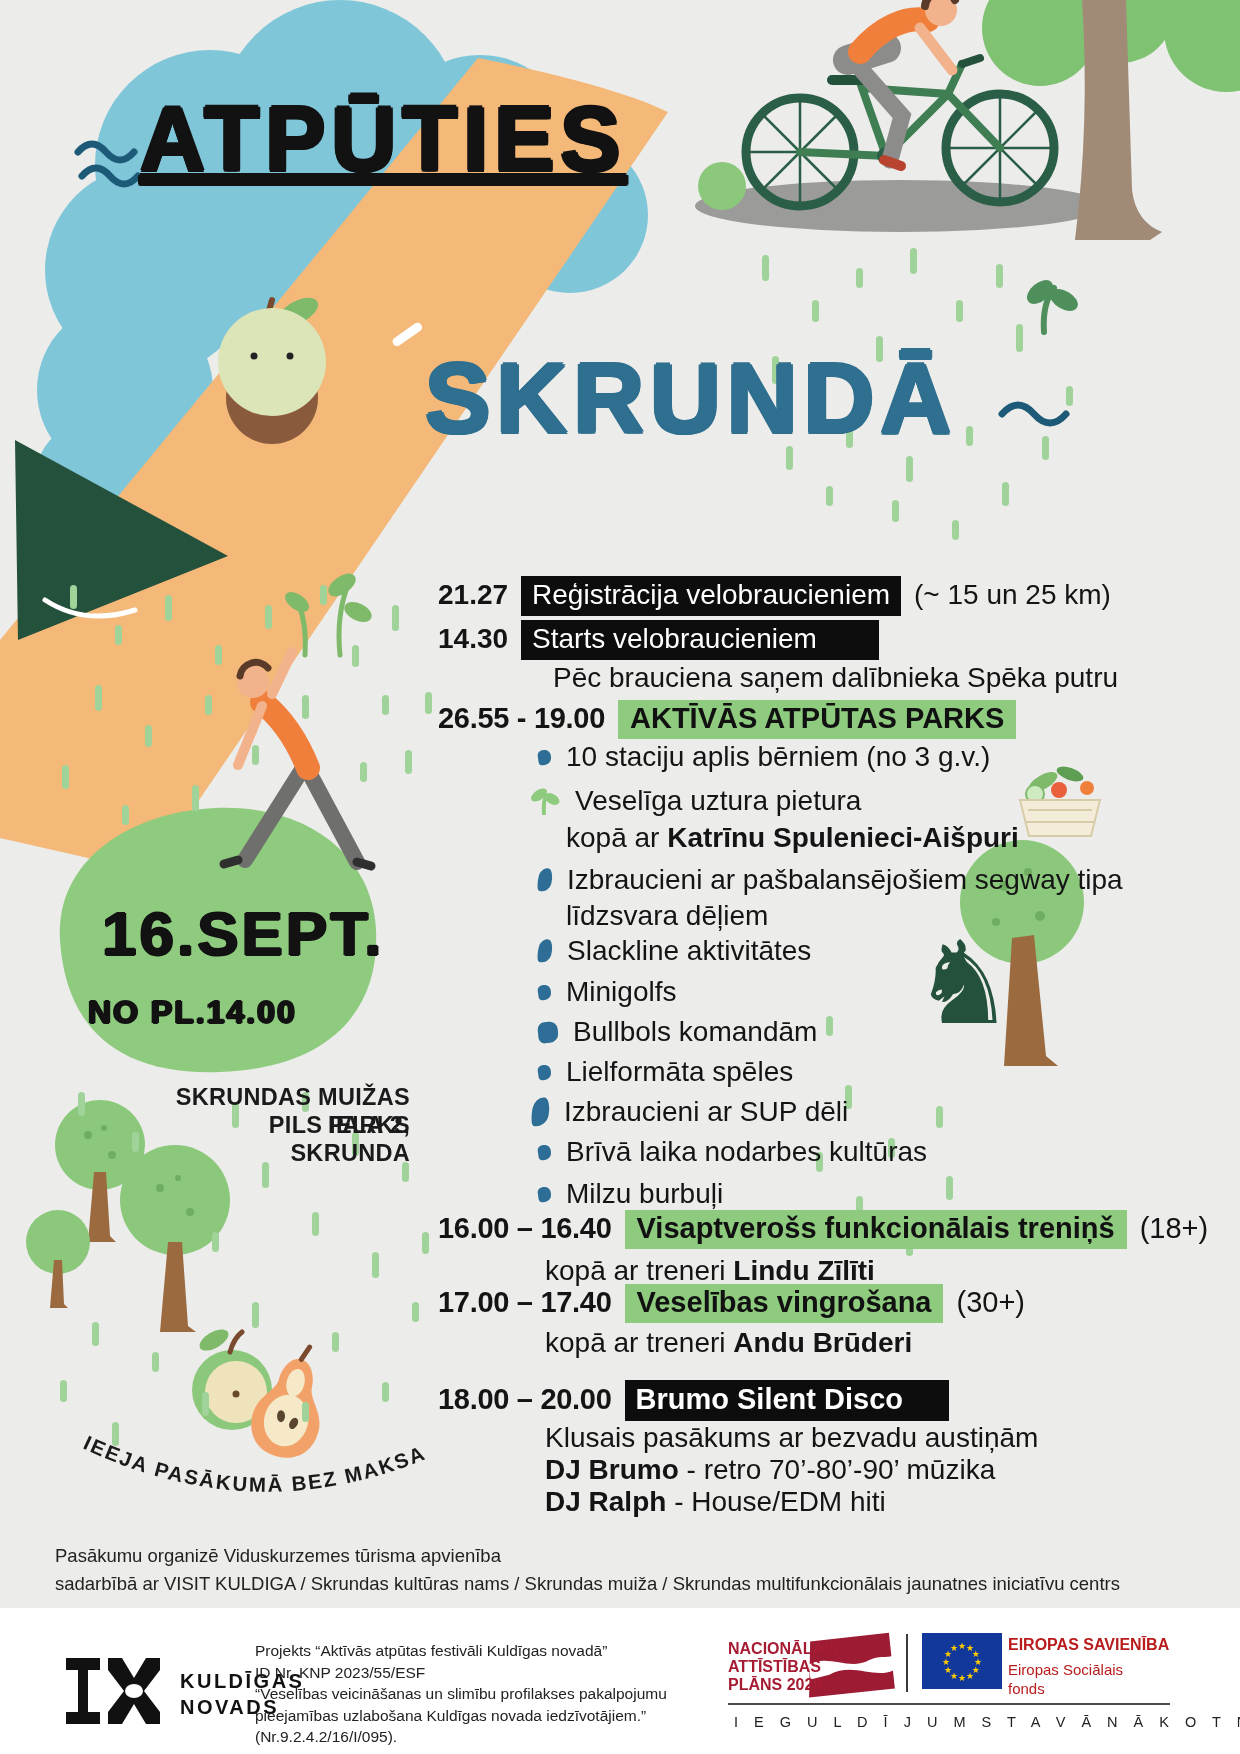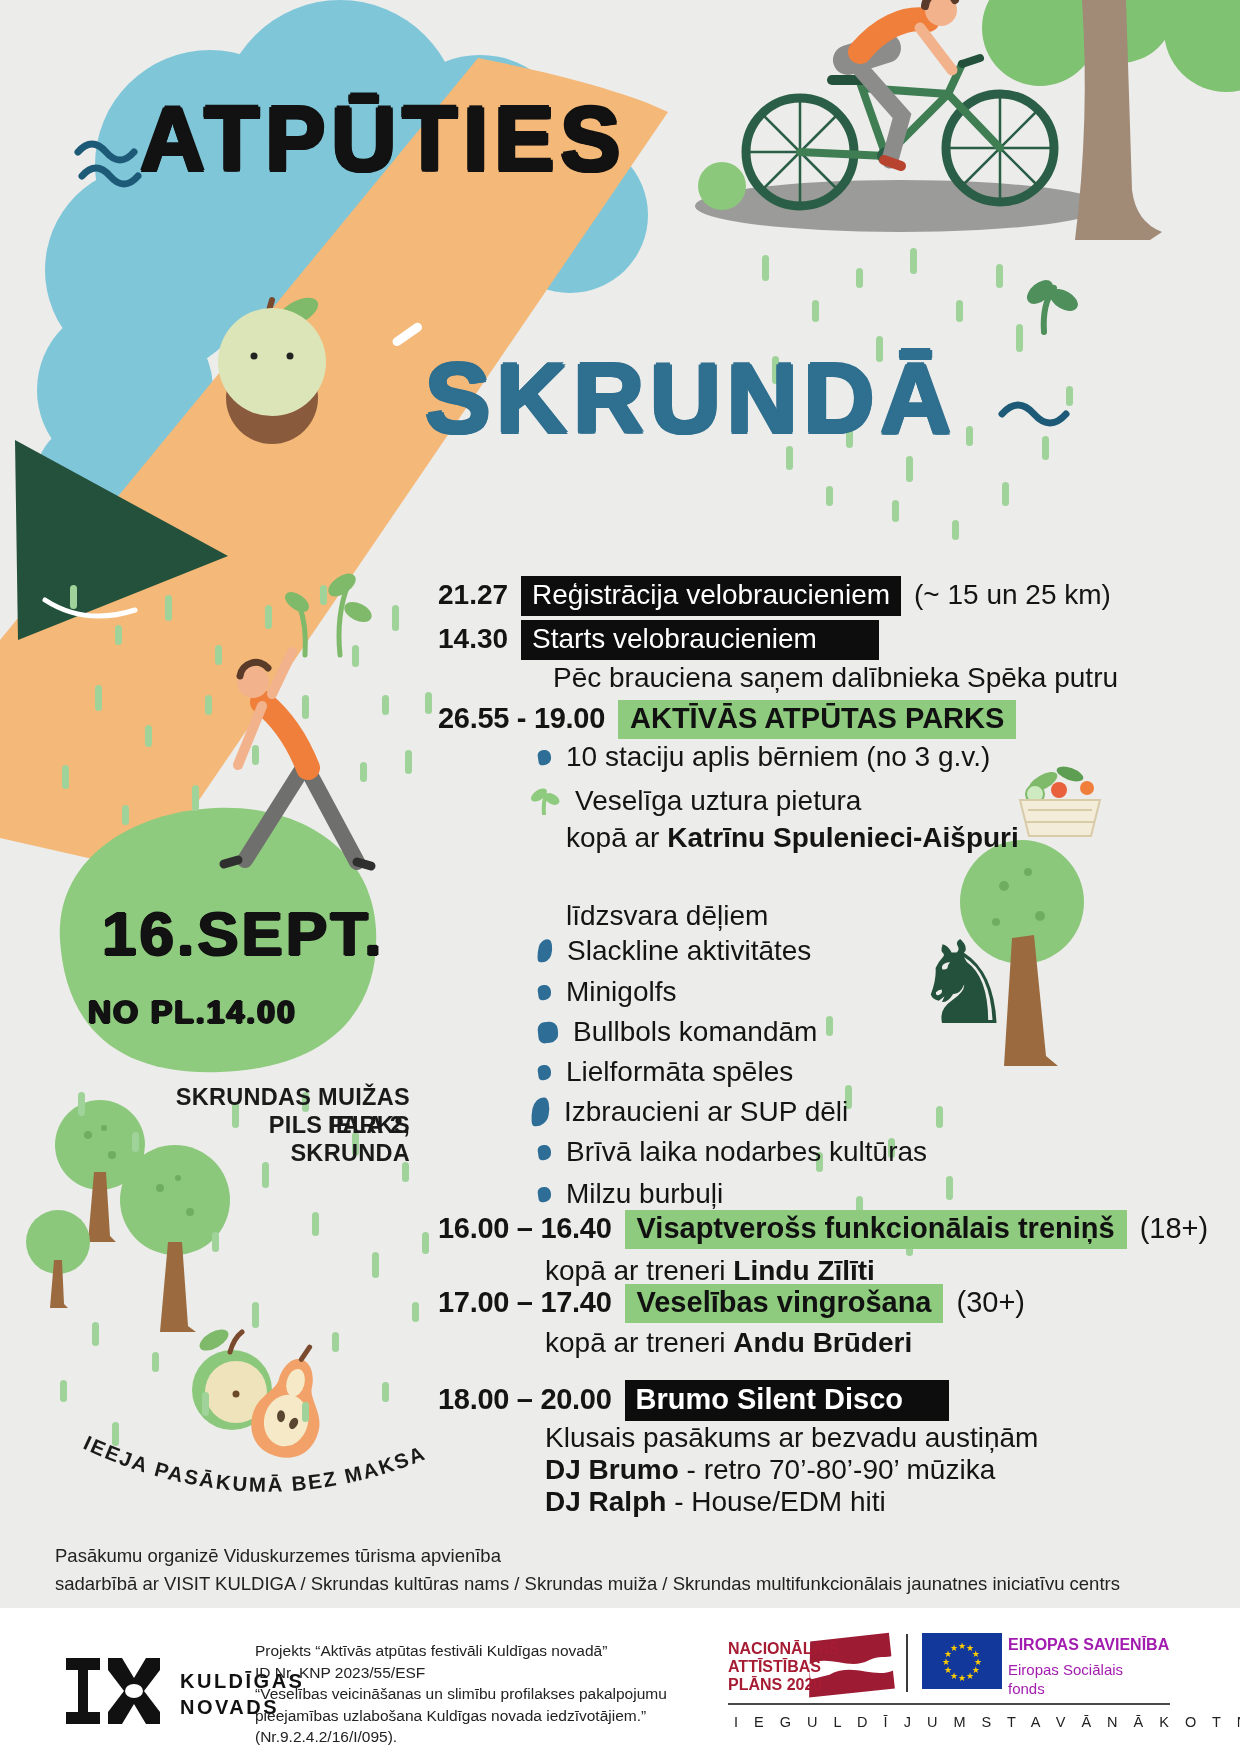--- a/index.html
+++ b/index.html
@@ -40,21 +40,21 @@
   .b-comma-lg{width:17px;height:30px;border-radius:60% 40% 75% 25% / 45% 55% 45% 55%;transform:rotate(10deg);}
   .b-sprout{background:none;width:30px;height:28px;}
   
   .venue{position:absolute;z-index:3;left:150px;width:260px;text-align:right;font-weight:700;
          font-size:23.5px;line-height:28px;letter-spacing:0.3px;color:#1a1a1a;}
   .orgline{position:absolute;z-index:3;left:55px;font-size:18.5px;color:#222;white-space:nowrap;}
   .footerbar{position:absolute;z-index:2;left:0;top:1608px;width:1240px;height:146px;background:#ffffff;}
   .muni{position:absolute;z-index:3;font-size:20px;font-weight:700;letter-spacing:2.5px;color:#111;line-height:26px;}
   .proj{position:absolute;z-index:3;font-size:15.5px;line-height:21.5px;color:#222;white-space:nowrap;}
   .nap{position:absolute;z-index:3;font-size:16px;line-height:18px;font-weight:700;color:#A61C33;}
-  .eutxt{position:absolute;z-index:3;color:#a21caf;}
+  .eutxt{position:absolute;z-index:3;color:#b91c1c;}
   .eutitle{font-size:16px;font-weight:700;}
   .eusub{font-size:15px;line-height:19px;}
   .vline{position:absolute;z-index:3;width:2px;height:58px;background:#3a3a3a;}
   .hline{position:absolute;z-index:3;height:2px;background:#4a4a4a;}
   .tagline{position:absolute;z-index:3;font-size:14.5px;letter-spacing:6px;color:#222;white-space:nowrap;}
   
   #rain{position:absolute;z-index:1;left:0;top:0;width:1240px;height:1754px;pointer-events:none;}
   #rain i{position:absolute;width:7px;background:#9FD39A;border-radius:4px;}
   .knight{position:absolute;z-index:2;font-family:"DejaVu Sans",sans-serif;font-size:115px;color:#24513B;line-height:1;}
 </style>
@@ -273,21 +273,21 @@
       <i style="left: 845px; top: 1085px; height: 24px;"></i>
       <i style="left: 888px; top: 1138px; height: 20px;"></i>
       <i style="left: 856px; top: 1196px; height: 24px;"></i>
       <i style="left: 906px; top: 1236px; height: 20px;"></i>
       <i style="left: 936px; top: 1106px; height: 22px;"></i>
       <i style="left: 826px; top: 1016px; height: 20px;"></i>
       <i style="left: 946px; top: 1176px; height: 24px;"></i>
       <i style="left: 816px; top: 1152px; height: 20px;"></i>
     </div>
 
-  <div class="title title-black" style="left:140px;top:88px;font-size:90px;">ATPŪTIES</div>
+  <div class="title title-black" style="left:140px;top:88px;font-size:90px;text-decoration:underline;">ATPŪTIES</div>
   <div class="title title-blue" style="left:425px;top:342px;font-size:98px;">SKRUNDĀ</div>
 
   <div class="sr" style="left:438px;top:576px">
     <span class="t28">21.27</span>
     <span class="hlb f28">Reģistrācija velobraucieniem</span>
     <span class="f28">(~ 15 un 25 km)</span>
   </div>
 
   <div class="sr" style="left:438px;top:620px">
     <span class="t28">14.30</span>
@@ -309,20 +309,24 @@
       <svg width="30" height="28" viewBox="0 0 30 28">
         <path d="M14,27 q-1,-12 2,-18" stroke="#8FCB7E" stroke-width="4" fill="none" stroke-linecap="round"></path>
         <ellipse cx="9" cy="8" rx="9" ry="5" fill="#8FCB7E" transform="rotate(-35 9 8)"></ellipse>
         <ellipse cx="22" cy="12" rx="8" ry="5" fill="#8FCB7E" transform="rotate(30 22 12)"></ellipse>
       </svg>
     </span>
     <span>Veselīga uztura pietura</span>
   </div>
   <div class="pc" style="top:822px">
     <span>kopā ar </span><span class="bi">Katrīnu Spulenieci-Aišpuri</span>
+  </div>
+  <div class="pi" style="top:864px">
+    <span class="b b-comma"></span>
+    <span>Izbraucieni ar pašbalansējošiem segway tipa</span>
   </div>
   <div class="pc" style="top:900px">līdzsvara dēļiem</div>
   <div class="pi" style="top:935px">
     <span class="b b-comma"></span>
     <span>Slackline aktivitātes</span>
   </div>
   <div class="pi" style="top:976px">
     <span class="b b-dot"></span>
     <span>Minigolfs</span>
   </div>

